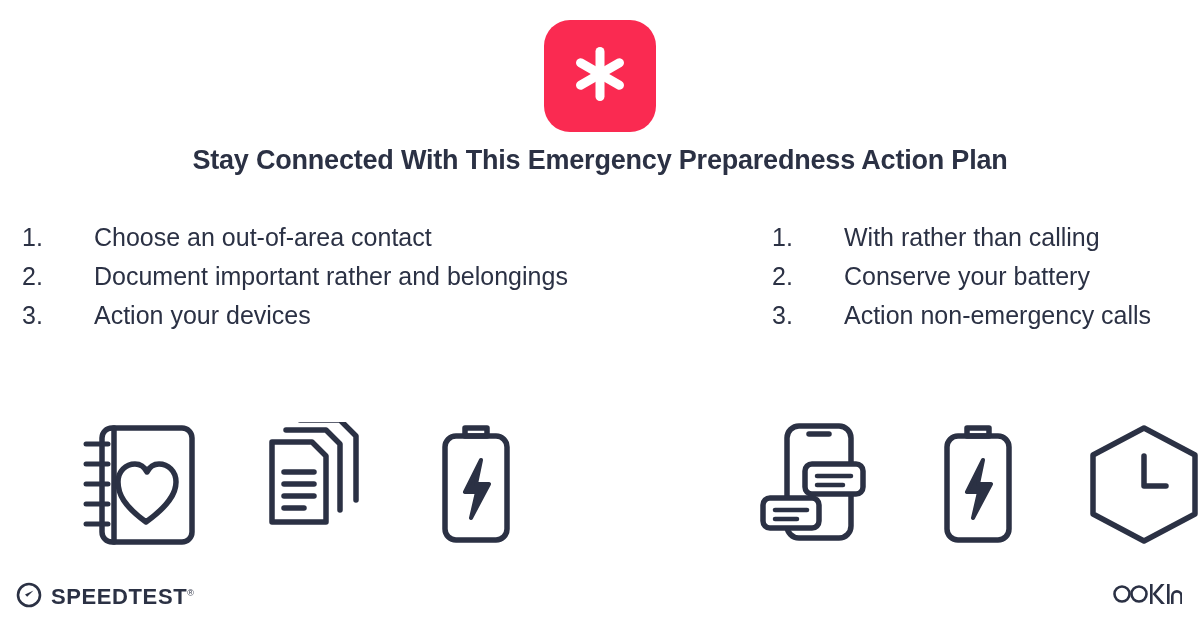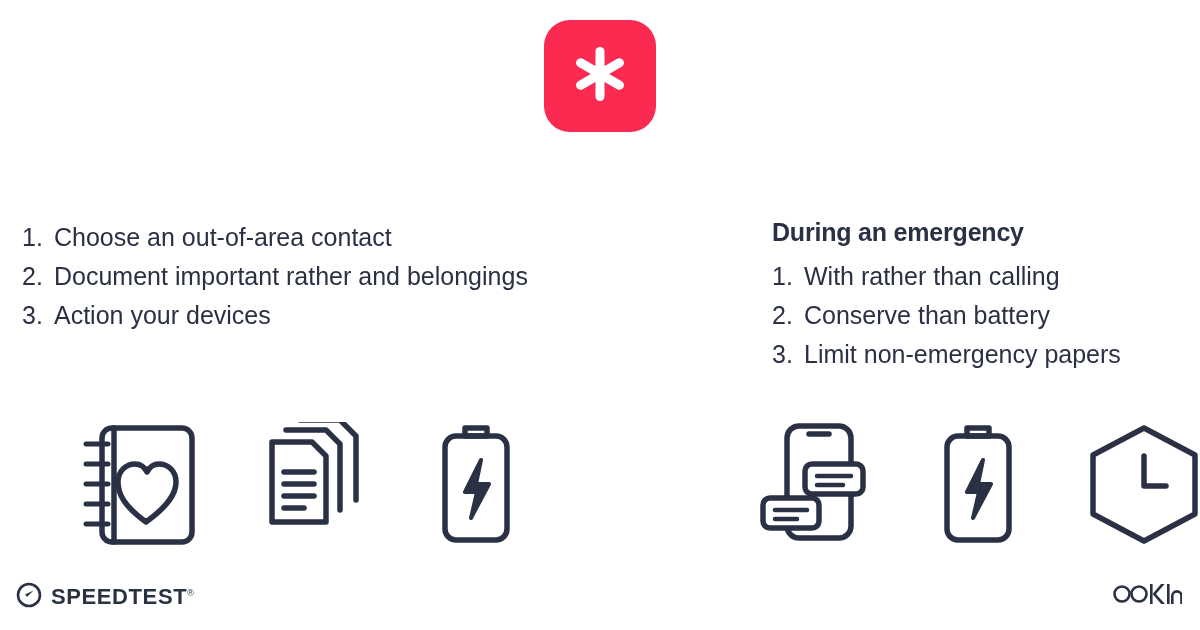--- a/index.html
+++ b/index.html
@@ -83,20 +83,21 @@
     color: #2b3144;
     font-weight: 400;
   }
   ol.steps li .num {
     width: 32px;
     flex: 0 0 32px;
     font-size: 25px;
   }
   ol.steps li .txt {
     flex: 1 1 auto;
+    margin-left: 40px;
   }
 
   
   .icons-row {
     position: absolute;
     top: 420px;
     display: flex;
     align-items: center;
   }
   .icons-left {
@@ -157,52 +158,52 @@
           <g fill="#ffffff">
             <rect x="26.5" y="4" width="9" height="54" rx="4.5"></rect>
             <rect x="26.5" y="4" width="9" height="54" rx="4.5" transform="rotate(60 31 31)"></rect>
             <rect x="26.5" y="4" width="9" height="54" rx="4.5" transform="rotate(120 31 31)"></rect>
           </g>
         </svg>
       </span>
     </div>
   </div>
 
+  <div class="title">Stay Connected With This Emergency Preparedness Action Plan</div>
 
   <div class="col col-left">
     <ol class="steps">
       <li>
         <span class="num">1.</span>
         <span class="txt">Choose an out-of-area contact</span>
       </li>
       <li>
         <span class="num">2.</span>
         <span class="txt">Document important rather and belongings</span>
       </li>
       <li>
         <span class="num">3.</span>
         <span class="txt">Action your devices</span>
       </li>
     </ol>
   </div>
 
   <div class="col col-right">
-    <div class="col-heading">During an emergency</div>
     <ol class="steps">
       <li>
         <span class="num">1.</span>
         <span class="txt">With rather than calling</span>
       </li>
       <li>
         <span class="num">2.</span>
-        <span class="txt">Conserve than battery</span>
+        <span class="txt">Conserve your battery</span>
       </li>
       <li>
         <span class="num">3.</span>
-        <span class="txt">Limit non-emergency papers</span>
+        <span class="txt">Action non-emergency calls</span>
       </li>
     </ol>
   </div>
 
   <div class="icons-row icons-left">
 
     <div class="icon-slot">
       <svg width="118" height="126" viewBox="0 0 118 126" fill="none" stroke="#2b3144" stroke-width="5.5" stroke-linecap="round" stroke-linejoin="round" aria-hidden="true">
         <rect x="22" y="6" width="90" height="114" rx="10"></rect>
         <line x1="34" y1="6" x2="34" y2="120"></line>

